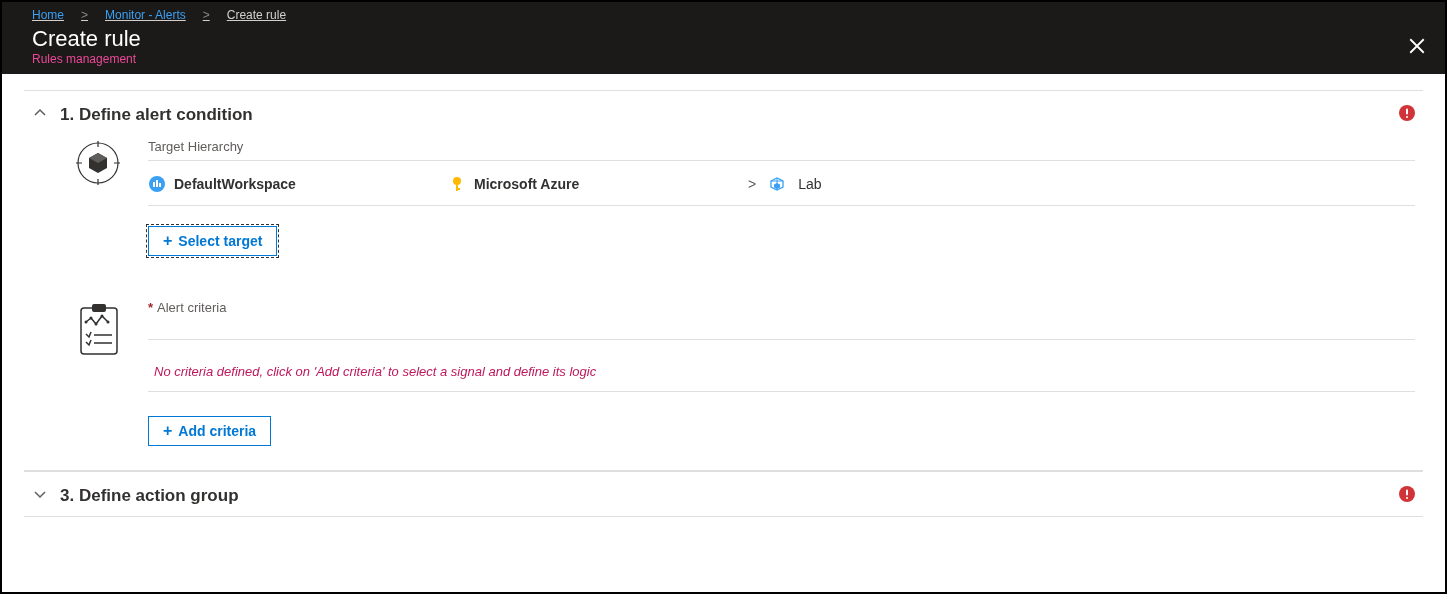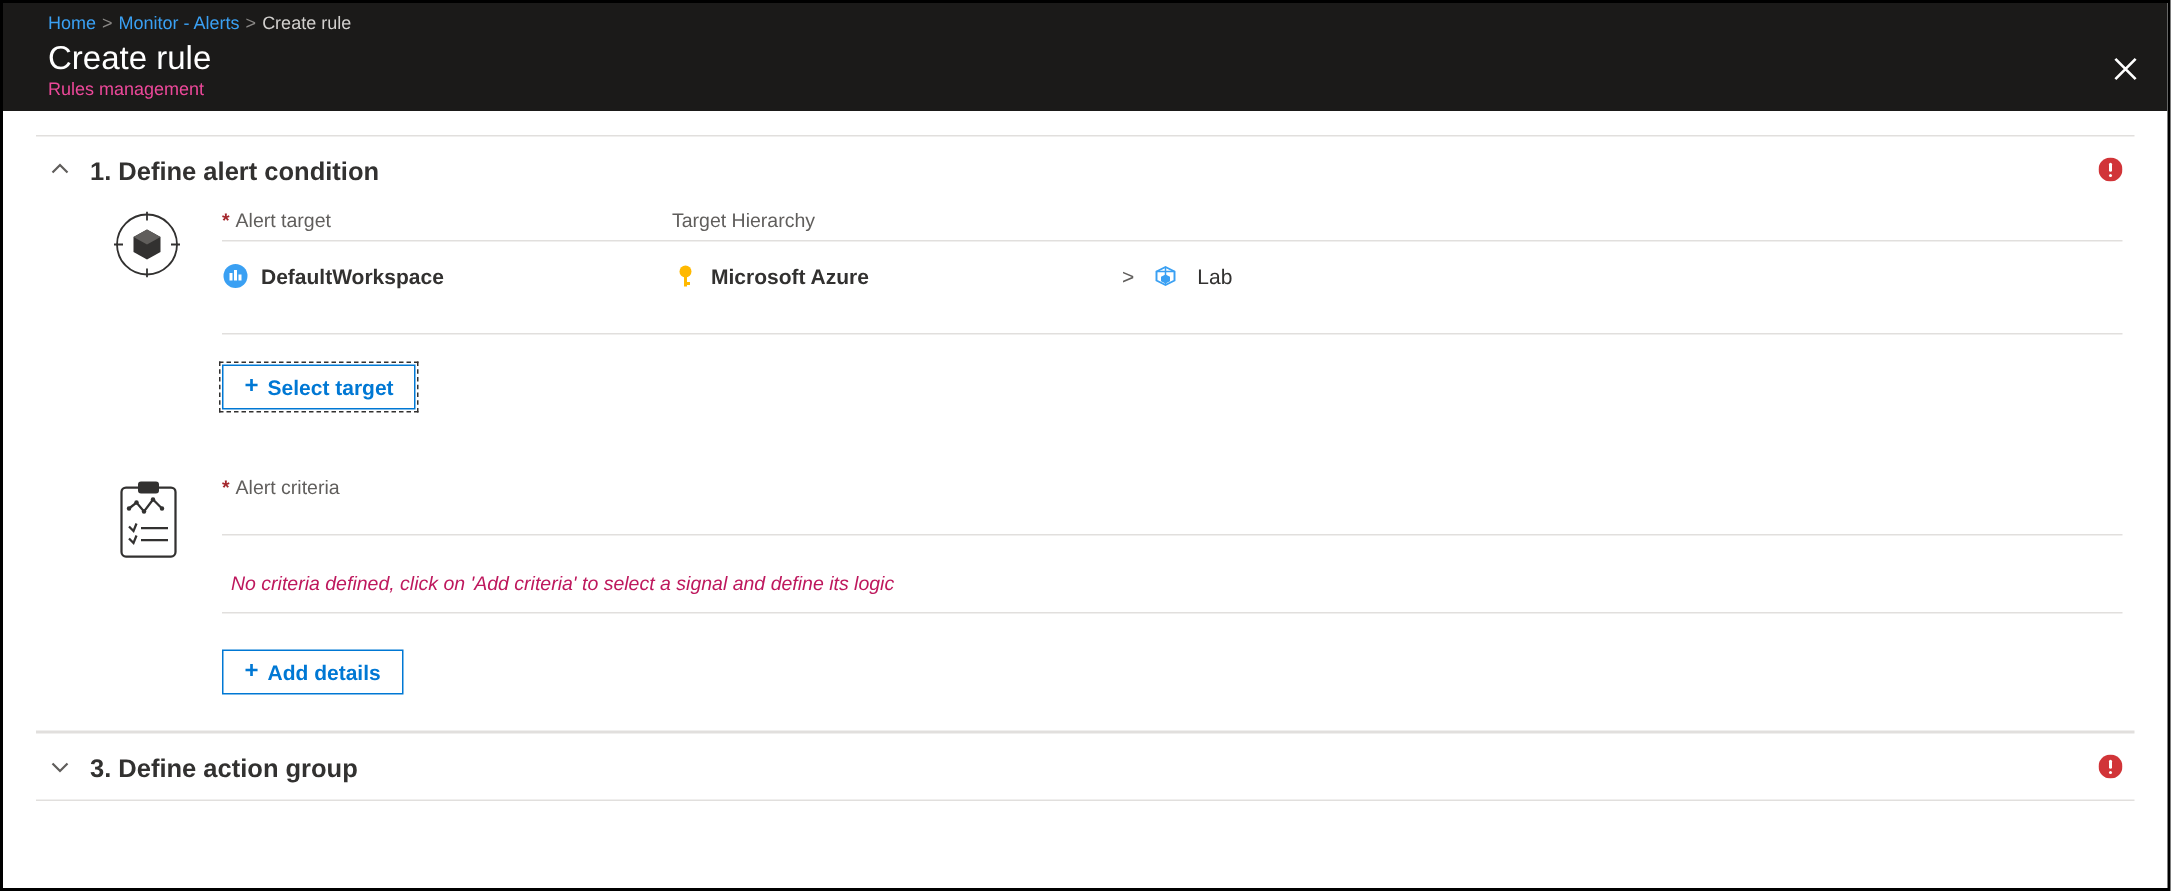--- a/index.html
+++ b/index.html
@@ -1,20 +1,20 @@
 <!DOCTYPE html>
 <html><head>
 <meta charset="utf-8">
 <style>
   * { box-sizing: border-box; margin: 0; padding: 0; }
   html, body { width: 1447px; height: 594px; font-family: "Segoe UI", Arial, sans-serif; font-size: 13px; color: #323130; background: #fff; }
   body { border: 2px solid #000; overflow: hidden; }
 
   .topbar { background: #1b1a19; color: #d2d0ce; height: 72px; position: relative; }
-  .breadcrumb { display: flex; align-items: center; gap: 4px; padding: 4px 20px 0 30px; font-size: 12px; height: 22px; }
+  .breadcrumb { display: flex; align-items: center; gap: 17px; padding: 4px 20px 0 30px; font-size: 12px; height: 22px; text-decoration: underline; }
   .breadcrumb a { color: #3aa0f3; text-decoration: none; cursor: pointer; }
   .breadcrumb .sep { color: #8a8886; }
   .breadcrumb .current { color: #d2d0ce; }
   .page-title-wrap { padding: 2px 20px 0 30px; }
   .page-title { font-size: 22px; font-weight: 400; color: #fff; }
   .page-subtitle { font-size: 12px; color: #ec4899; }
   .close-btn { position: absolute; right: 16px; top: 32px; width: 24px; height: 24px; color: #fff; cursor: pointer; display: flex; align-items: center; justify-content: center; }
   .close-btn svg { width: 18px; height: 18px; }
 
   .content { padding: 16px 22px 0 22px; }
@@ -36,21 +36,21 @@
   .block-icon svg { width: 44px; height: 44px; }
   .block-icon.clip svg { width: 46px; height: 56px; }
   .block-main { flex: 1; padding-left: 16px; }
 
   .sub-headers { display: flex; font-size: 13px; color: #605e5c; padding-bottom: 6px; }
   .col-target { width: 300px; }
   .col-hierarchy { flex: 1; }
   .req-star { color: #a4262c; margin-right: 4px; font-weight: 700; }
   .sub-headers-line { border-top: 1px solid #e1dfdd; margin-bottom: 10px; }
 
-  .target-row { display: flex; align-items: center; font-size: 14px; padding: 4px 0 29px 0; border-bottom: 1px solid #e1dfdd; }
+  .target-row { display: flex; align-items: center; font-size: 14px; padding: 4px 0 12px 0; border-bottom: 1px solid #e1dfdd; }
   .target-row .cell { display: flex; align-items: center; gap: 8px; }
   .cell.c1 { width: 300px; font-weight: 600; }
   .cell.c2 { width: 300px; font-weight: 600; }
   .cell.c3 { font-weight: 400; gap: 12px; }
   .mini-icon { width: 18px; height: 18px; flex: 0 0 18px; }
   .sep-chev { color: #605e5c; }
 
   .action-btn { margin-top: 20px; display: inline-flex; align-items: center; gap: 6px; border: 1px solid #0078d4; background: #fff; color: #0078d4; font-size: 14px; font-weight: 600; padding: 6px 14px; cursor: pointer; }
   .action-btn.focused { outline: 1px dashed #323130; outline-offset: 1px; }
   .plus { font-size: 16px; font-weight: 700; line-height: 1; }
@@ -104,23 +104,20 @@
       <div class="block-icon">
         <svg viewBox="0 0 44 44">
           <circle cx="22" cy="22" r="20" fill="none" stroke="#323130" stroke-width="1.2"></circle>
           <path d="M22 0v6 M22 38v6 M0 22h6 M38 22h6" stroke="#323130" stroke-width="1.2"></path>
           <path d="M22 12 L31 17 L31 27 L22 32 L13 27 L13 17 Z" fill="#323130"></path>
           <path d="M22 12 L31 17 L22 22 L13 17 Z" fill="#605e5c"></path>
         </svg>
       </div>
       <div class="block-main">
         <div class="sub-headers">
-          <div class="col-target">
-            <span class="req-star">*</span><span>Alert target</span>
-          </div>
           <div class="col-hierarchy">Target Hierarchy</div>
         </div>
         <div class="sub-headers-line"></div>
         <div class="target-row">
           <div class="cell c1">
             <svg class="mini-icon" viewBox="0 0 18 18">
                 <circle cx="9" cy="9" r="8" fill="#3aa0f3"></circle>
                 <rect x="5" y="7" width="2" height="5" fill="#fff"></rect>
                 <rect x="8" y="5" width="2" height="7" fill="#fff"></rect>
                 <rect x="11" y="8" width="2" height="4" fill="#fff"></rect>
@@ -173,21 +170,21 @@
         <div class="sub-headers">
           <div>
             <span class="req-star">*</span><span>Alert criteria</span>
           </div>
         </div>
         <div class="sub-headers-line" style="margin-top:18px;"></div>
         <div class="italic-msg">No criteria defined, click on 'Add criteria' to select a signal and define its logic</div>
         <div class="sub-headers-line" style="margin-bottom:0;"></div>
         <button class="action-btn" style="margin-top:24px;">
           <span class="plus">+</span>
-          <span>Add details</span>
+          <span>Add criteria</span>
         </button>
       </div>
     </div>
   </div>
 
   <hr class="divider">
 
 
   <hr class="divider">
 

